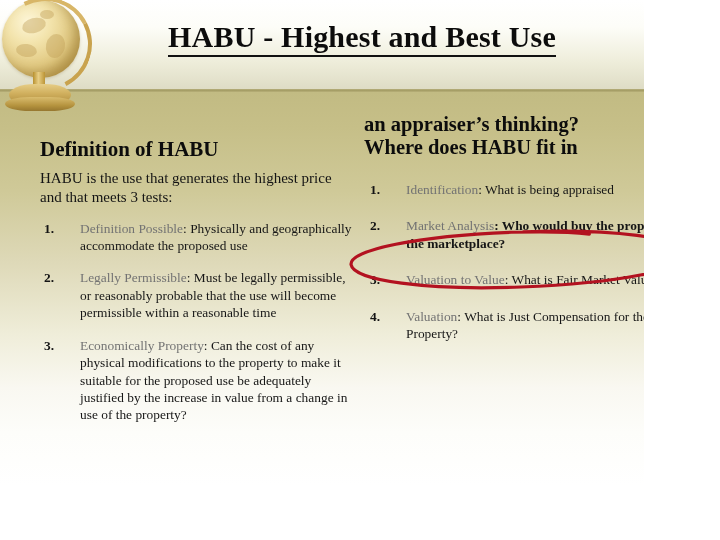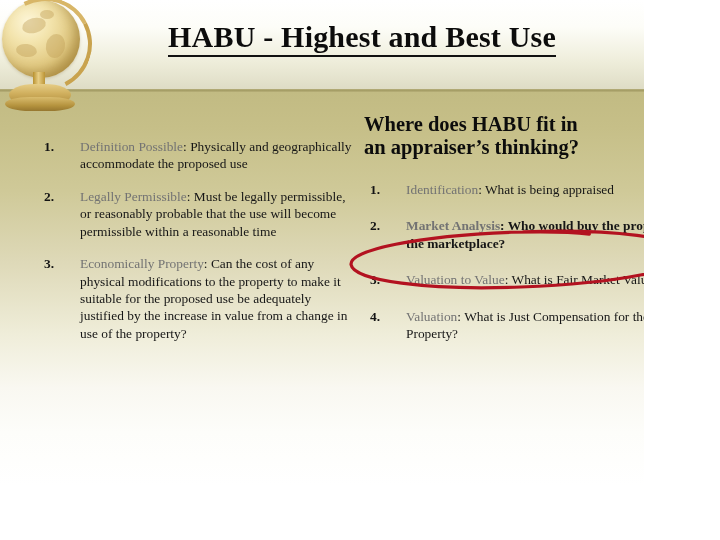--- a/index.html
+++ b/index.html
@@ -188,21 +188,21 @@
     padding-left: 42px;
     margin-bottom: 19px;
     font-size: 13.4px;
     line-height: 1.3;
   }
   .col-right ol.numlist > li .num { left: 6px; }
   .col-right ol.numlist > li.highlighted {
     font-weight: bold;
   }
   .col-right ol.numlist > li.highlighted .emph {
-    font-weight: bold;
+    font-weight: normal;
   }
 
   
   .annot-ellipse {
     position: absolute;
     left: 348px; top: 228px;
     width: 344px; height: 62px;
     pointer-events: none;
   }
 </style>
@@ -226,36 +226,38 @@
     <div class="globe-neck"></div>
     <div class="globe-base"></div>
     <div class="globe-base-lip"></div>
   </div>
 
   <div class="slide-title">
     <span class="tl-text">HABU - Highest and Best Use</span>
   </div>
 
   <div class="col-left">
+    <div class="col-heading">Definition of HABU</div>
+    <p class="lead-text">HABU is the use that generates the highest price and that meets 3 tests:</p>
     <ol class="numlist">
       <li>
         <span class="num">1.</span><span class="emph">Definition Possible</span><span class="body-txt">: </span><span class="body-txt">Physically and geographically accommodate the proposed use</span>
       </li>
       <li>
         <span class="num">2.</span><span class="emph">Legally Permissible</span><span class="body-txt">: </span><span class="body-txt">Must be legally permissible, or reasonably probable that the use will become permissible within a reasonable time</span>
       </li>
       <li>
         <span class="num">3.</span><span class="emph">Economically Property</span><span class="body-txt">: </span><span class="body-txt">Can the cost of any physical modifications to the property to make it suitable for the proposed use be adequately justified by the increase in value from a change in use of the property?</span>
       </li>
     </ol>
   </div>
 
   <div class="col-right">
+    <div class="col-heading right-heading">an appraiser’s thinking?</div>
     <div class="col-heading right-heading">Where does HABU fit in</div>
-    <div class="col-heading right-heading">an appraiser’s thinking?</div>
     <ol class="numlist">
       <li>
         <span class="num">1.</span><span class="emph">Identification</span><span class="body-txt">: </span><span class="body-txt">What is being appraised</span>
       </li>
       <li class="highlighted">
         <span class="num">2.</span><span class="emph">Market Analysis</span><span class="body-txt">: </span><span class="body-txt">Who would buy the property in the marketplace?</span>
       </li>
       <li>
         <span class="num">3.</span><span class="emph">Valuation to Value</span><span class="body-txt">: </span><span class="body-txt">What is Fair Market Value?</span>
       </li>

